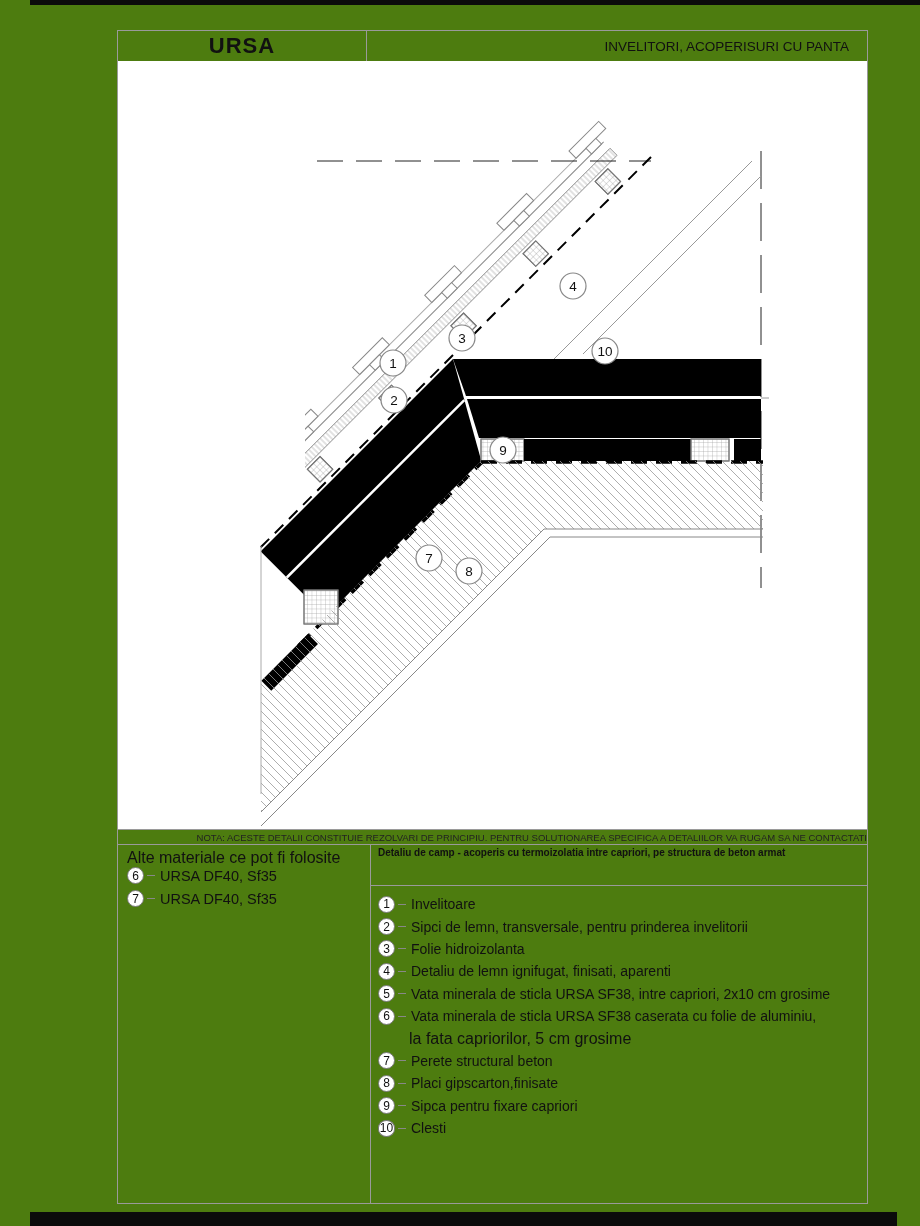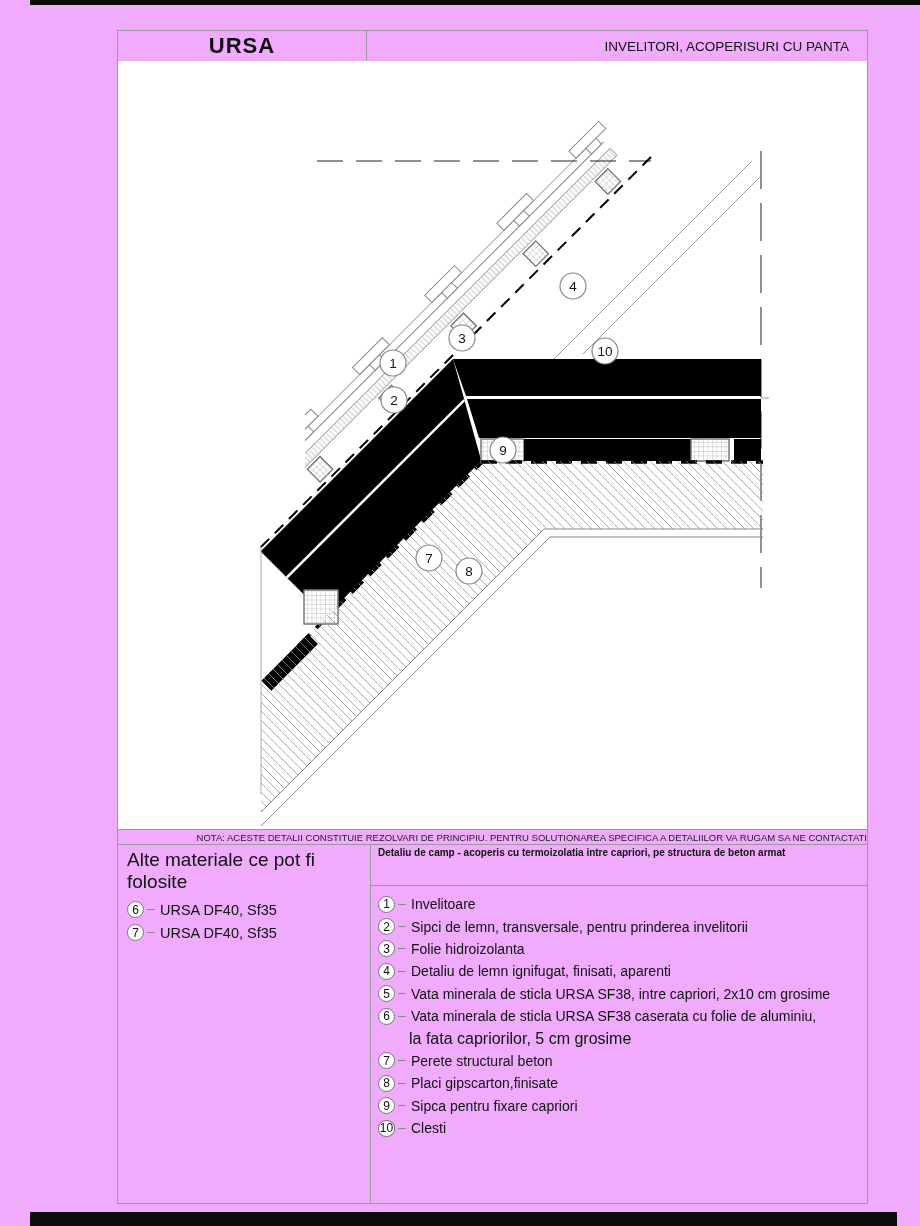--- a/index.html
+++ b/index.html
@@ -1,36 +1,36 @@
 <!DOCTYPE html>
 <html><head>
 <meta charset="utf-8">
 <style>
   html,body{margin:0;padding:0;background:#fff;}
-  .page{position:relative;width:920px;height:1226px;background:#f0abfc;overflow:hidden;
+  .page{position:relative;width:920px;height:1226px;background:#4d7c0f;overflow:hidden;
         font-family:"Liberation Sans","DejaVu Sans",sans-serif;color:#111;}
   .scan-bar{position:absolute;background:#0b0b0b;}
   .frame{position:absolute;left:117px;top:30px;width:751px;height:1174px;
          border:1px solid #9a9a9a;box-sizing:border-box;}
   .hline{position:absolute;left:0;width:100%;height:0;border-top:1px solid #9a9a9a;}
   .vline{position:absolute;top:0;width:0;border-left:1px solid #9a9a9a;}
   .header-row{position:absolute;left:0;top:0;width:100%;height:30px;}
   .logo{position:absolute;left:0;top:0;width:248px;height:30px;display:flex;
         align-items:center;justify-content:center;font-size:22px;font-weight:bold;
         letter-spacing:1px;}
   .head-title{position:absolute;left:248px;top:0;right:0;height:30px;display:flex;
         align-items:center;justify-content:flex-end;padding-right:18px;font-size:13.5px;}
   .draw-area{position:absolute;left:0;top:30px;width:749px;height:768px;background:#fff;}
   .nota-row{position:absolute;left:0;top:798px;width:100%;height:16px;
         border-top:1px solid #9a9a9a;border-bottom:1px solid #9a9a9a;box-sizing:border-box;
         display:flex;align-items:center;justify-content:flex-end;font-size:9.5px;color:#222;}
   .bottom-area{position:absolute;left:0;top:814px;width:100%;bottom:0;}
   .bot-div{position:absolute;left:252px;top:0;bottom:0;width:0;border-left:1px solid #9a9a9a;}
   .mat-panel{position:absolute;left:9px;top:4px;width:235px;}
-  .mat-title{font-size:19px;margin-bottom:8px;}
+  .mat-title{font-size:16px;}
   .mat-item{display:flex;align-items:center;margin-bottom:6px;}
   .det-panel{position:absolute;left:260px;top:2px;right:4px;}
   .det-title{font-size:10px;font-weight:bold;line-height:1.25;padding-right:6px;}
   .det-sep{position:absolute;left:252px;top:40px;right:0;border-top:1px solid #9a9a9a;}
   .legend{position:absolute;left:260px;top:48px;right:2px;}
   .leg-row{display:flex;align-items:center;height:22.4px;}
   .leg-cont{height:22.4px;display:flex;align-items:center;padding-left:31px;font-size:16px;}
   .ncirc{flex:0 0 auto;width:17px;height:17px;border:1px solid #777;border-radius:50%;
         display:flex;align-items:center;justify-content:center;font-size:12px;color:#111;
         background:#fff;box-sizing:border-box;}

